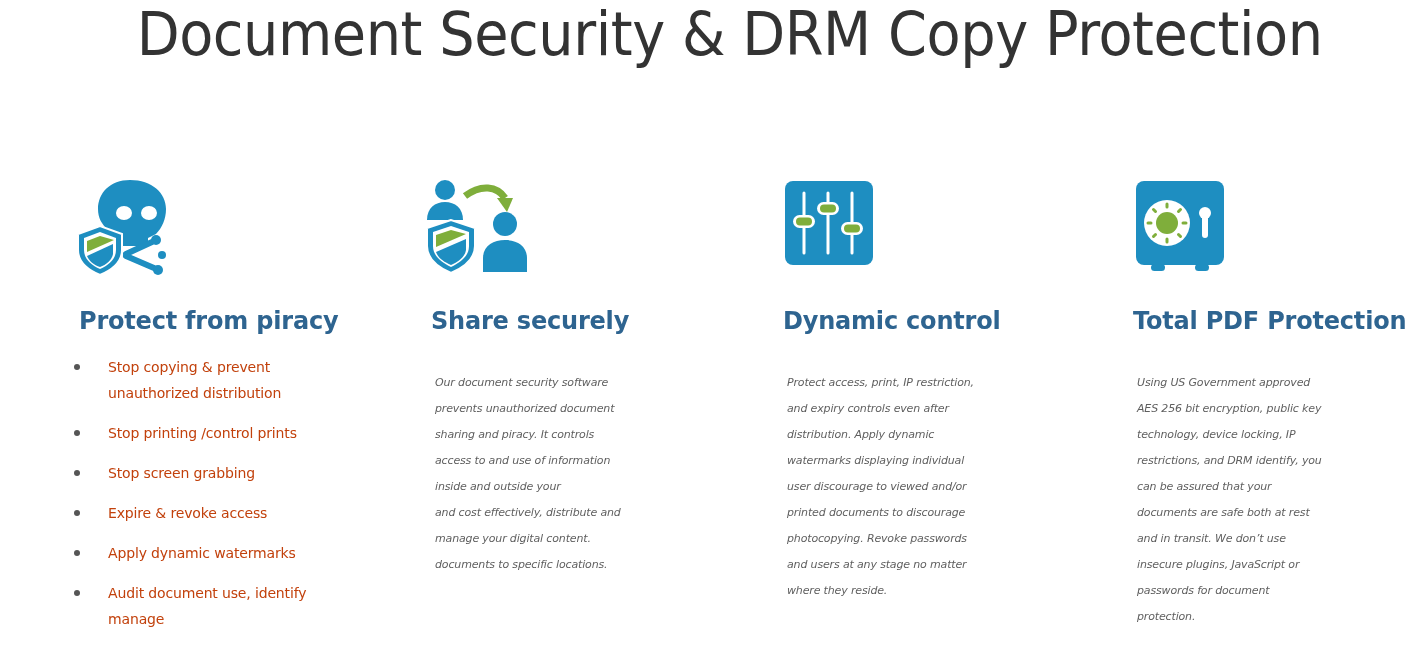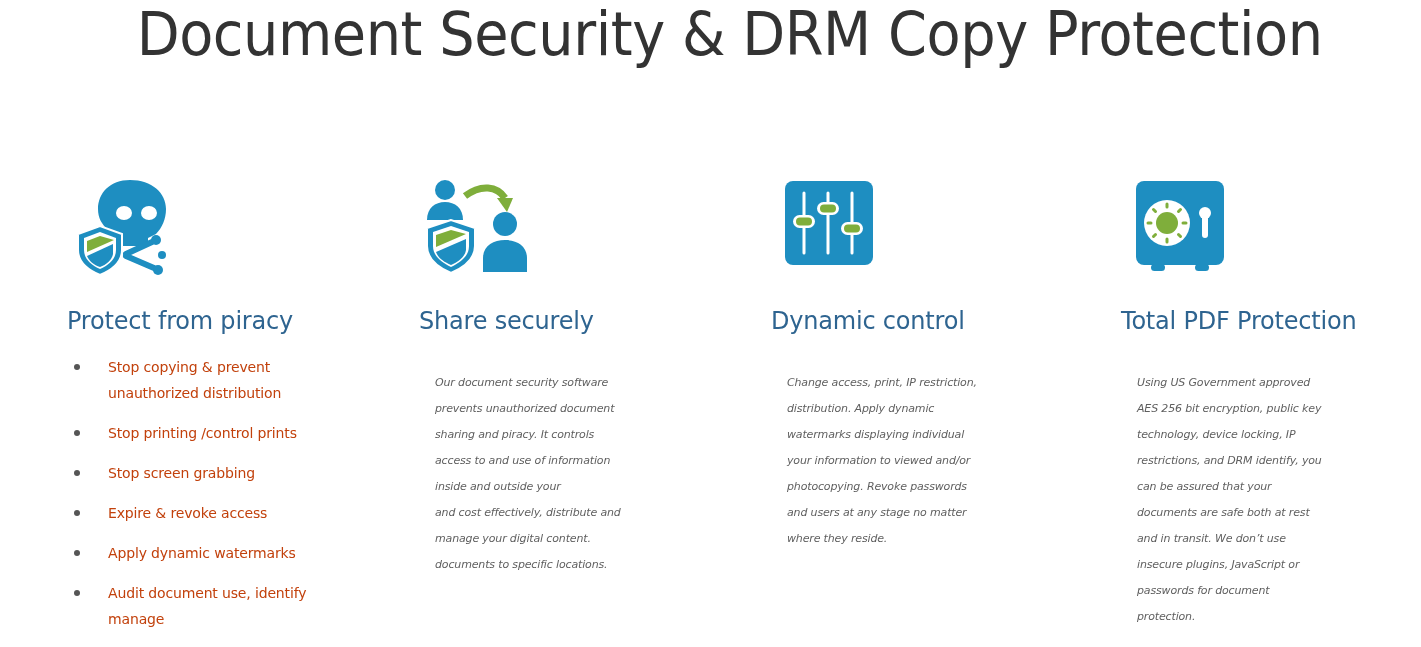--- a/index.html
+++ b/index.html
@@ -47,23 +47,23 @@
     .icon-wrap {
       height: 104px;
       width: 120px;
       position: relative;
     }
     .icon-wrap svg { position: absolute; top: 0; }
     .col-title {
       margin: 0;
       position: absolute;
       top: 128px;
-      left: 0;
-      font-family: "DejaVu Sans", "Liberation Sans", sans-serif;
-      font-weight: normal;
+      left: 12px;
+      font-family: "DejaVu Sans", "Liberation Sans", sans-serif;
+      font-weight: bold;
       font-size: 24px;
       letter-spacing: -0.2px;
       color: #2e6490;
       white-space: nowrap;
       line-height: 34px;
     }
     .col-text {
       position: absolute;
       top: 178px;
       left: 0;
@@ -204,24 +204,26 @@
       <rect x="9" y="35" width="22" height="13" rx="6.5" fill="#ffffff"></rect>
       <rect x="12" y="37.5" width="16" height="8" rx="4" fill="#7fae3b"></rect>
       <rect x="33" y="22" width="22" height="13" rx="6.5" fill="#ffffff"></rect>
       <rect x="36" y="24.5" width="16" height="8" rx="4" fill="#7fae3b"></rect>
       <rect x="57" y="42" width="22" height="13" rx="6.5" fill="#ffffff"></rect>
       <rect x="60" y="44.5" width="16" height="8" rx="4" fill="#7fae3b"></rect>
     </svg>
   </div>
   <h2 class="col-title">Dynamic control</h2>
   <p class="col-text">
-    <span class="line">Change access, print, IP restriction,</span>
+    <span class="line">Protect access, print, IP restriction,</span>
+    <span class="line">and expiry controls even after</span>
     <span class="line">distribution.  Apply dynamic</span>
     <span class="line">watermarks displaying individual</span>
-    <span class="line">your information to viewed and/or</span>
+    <span class="line">user discourage to viewed and/or</span>
+    <span class="line">printed documents to discourage</span>
     <span class="line">photocopying.  Revoke passwords</span>
     <span class="line">and users at any stage no matter</span>
     <span class="line">where they reside.</span>
   </p>
 </section>
 
 <section class="col col-4">
   <div class="icon-wrap">
     <svg width="92" height="96" viewBox="0 0 92 96" style="left:14px; top:4px;">
       <rect x="1" y="1" width="88" height="84" rx="8" fill="#1e8ec1"></rect>

